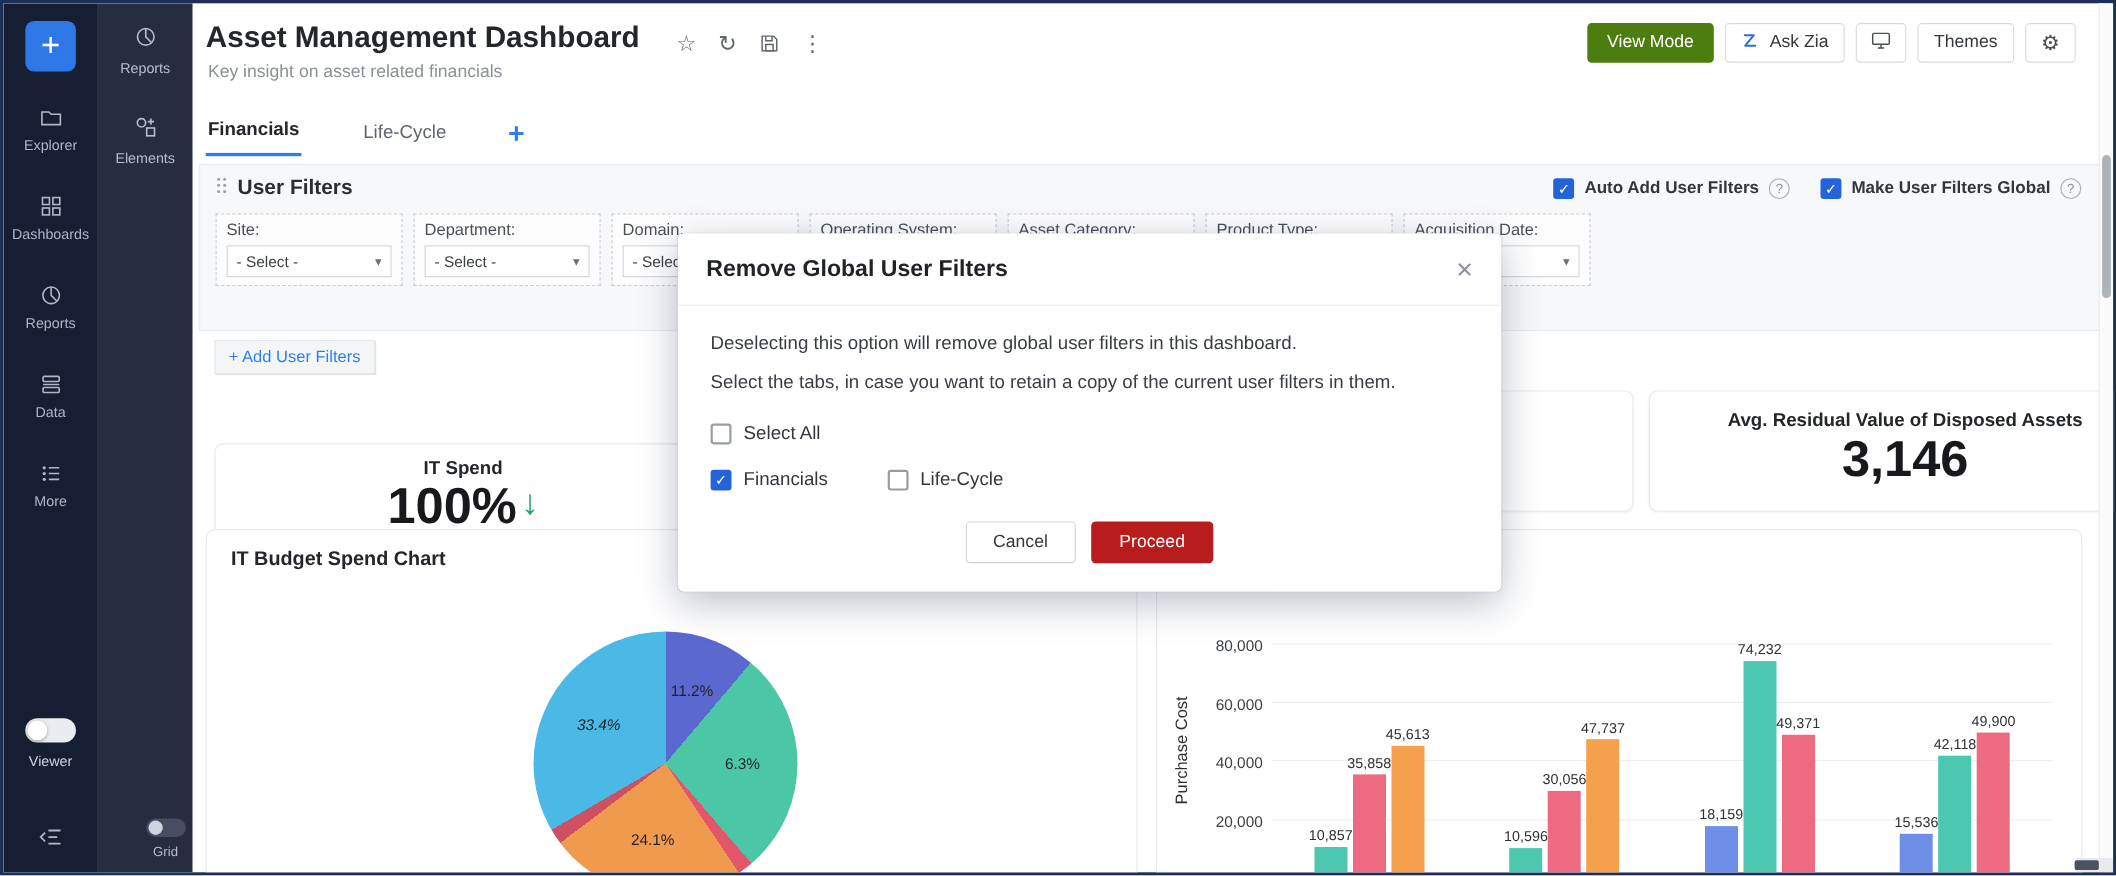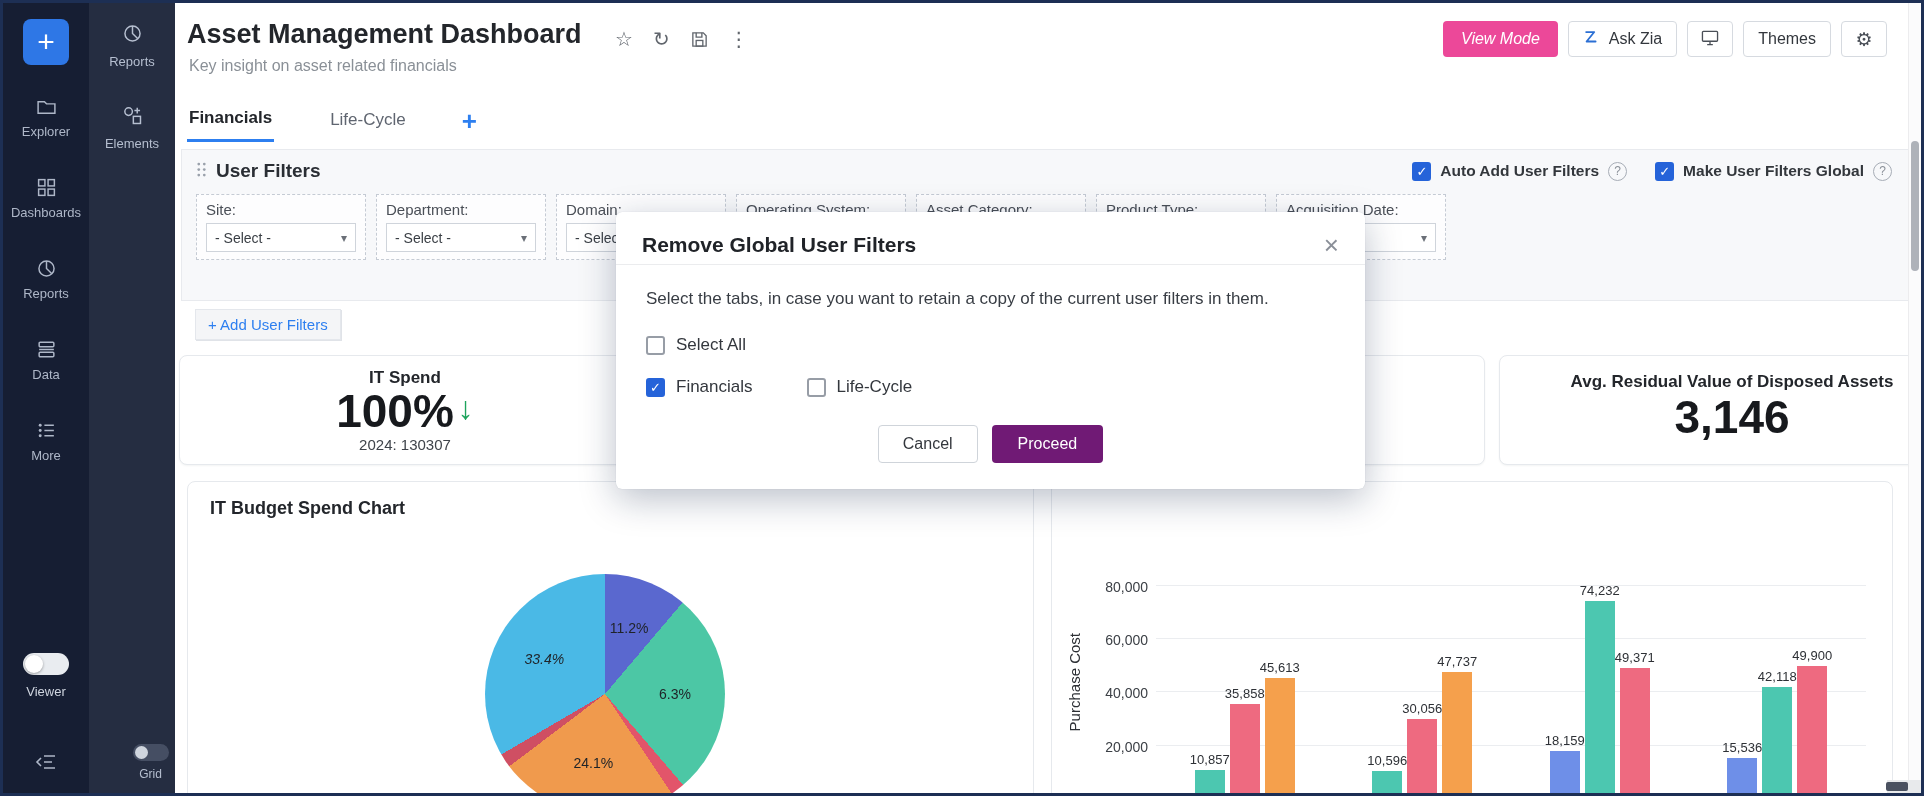--- a/index.html
+++ b/index.html
@@ -23,21 +23,21 @@
   .toggle.small{width:36px;height:17px;background:#454e63;}
   .toggle.small .knob{width:13px;height:13px;background:#cfd5de;box-shadow:none;}
 
   
   #page-title{position:absolute;left:184px;top:16px;font-size:27px;font-weight:bold;color:#23262b;z-index:2;}
   #title-icons{position:absolute;left:612px;top:24px;display:flex;gap:20px;align-items:center;color:#61666d;z-index:2;}
   .ticon{font-size:20px;cursor:pointer;display:flex;align-items:center;}
   #subtitle{position:absolute;left:186px;top:54px;font-size:16px;color:#8a9097;z-index:2;}
   #header-actions{position:absolute;top:18px;right:34px;display:flex;gap:10px;align-items:center;z-index:2;}
   .btn{height:36px;display:inline-flex;align-items:center;gap:8px;border-radius:4px;font-size:16px;cursor:pointer;}
-  .btn-primary{background:#ec4899;color:#fff;border:none;padding:0 18px;font-style:italic;}
+  .btn-primary{background:#4d7c0f;color:#fff;border:none;padding:0 18px;}
   .btn-outline{background:#fff;border:1px solid #d6dae0;color:#33373d;padding:0 14px;}
   .btn-icon{width:46px;justify-content:center;padding:0;}
   .gear-glyph{font-size:19px;color:#4a4f57;}
 
   
   #tabs{position:absolute;left:184px;top:96px;display:flex;align-items:center;z-index:2;}
   .tab{font-size:17px;color:#5f6570;padding:9px 2px 11px;margin-right:54px;cursor:pointer;}
   .tab.active{color:#23262b;font-weight:bold;border-bottom:3px solid #2d7ff0;}
   .tab-add{color:#2d7ff0;font-size:26px;font-weight:bold;cursor:pointer;line-height:1;}
 
@@ -54,21 +54,21 @@
   .help{width:19px;height:19px;border:1px solid #a7adb6;border-radius:50%;color:#8a9098;font-size:12px;display:inline-flex;align-items:center;justify-content:center;cursor:pointer;}
   #filters-row{display:flex;gap:10px;padding:4px 14px 0;}
   .filter-box{width:170px;height:66px;border:1px dashed #c5cbd4;background:#fdfdfe;padding:6px 9px;}
   .f-label{font-size:15px;color:#4a4f57;}
   .select{margin-top:5px;height:29px;border:1px solid #cfd4db;background:#fff;font-size:14px;color:#3a3f45;display:flex;justify-content:space-between;align-items:center;padding:0 8px;cursor:pointer;}
   .chev{color:#6b7078;font-size:12px;}
   #add-filters{position:absolute;left:192px;top:306px;background:#f4f5f7;border:1px solid #e4e7ec;box-shadow:1px 1px 0 #e0e3e8;padding:6px 12px;font-size:15px;color:#2d7ff0;cursor:pointer;z-index:1;}
 
   
   .card{position:absolute;top:352px;height:110px;background:#fff;border:1px solid #e6e9ed;border-radius:8px;box-shadow:0 1px 2px rgba(23,31,44,.05);z-index:1;}
-  #kpi1{left:176px;width:452px;}
+  #kpi1{left:192px;width:452px;margin-top:48px;}
   #kpi2{left:616px;width:352px;}
   #kpi3{left:982px;width:500px;}
   #kpi4{left:1496px;width:466px;}
   .kpi-title{font-size:17px;font-weight:bold;text-align:center;margin-top:12px;color:#23262b;}
   .kpi-value-row{display:flex;justify-content:center;align-items:flex-start;gap:4px;line-height:1.02;}
   .kpi-value{font-size:46px;font-weight:bold;color:#17191d;}
   .trend{color:#1ea35c;font-size:32px;font-weight:normal;margin-top:4px;}
   .kpi-sub{font-size:15px;text-align:center;color:#3f444b;margin-top:1px;}
   #kpi4 .kpi-title{margin-top:16px;}
   #kpi4 .kpi-value{margin-top:2px;}
@@ -87,34 +87,34 @@
   #plot{position:absolute;left:104px;right:26px;bottom:3px;height:240px;}
   .gridline{position:absolute;left:0;right:0;height:1px;background:#ebedf0;}
   .groups{position:absolute;left:0;right:0;top:0;bottom:0;display:flex;justify-content:space-around;align-items:flex-end;}
   .bar-group{display:flex;align-items:flex-end;gap:5px;}
   .barwrap{position:relative;width:30px;}
   .bar{width:100%;height:100%;}
   .bar-label{position:absolute;bottom:calc(100% + 3px);left:50%;transform:translateX(-50%);font-size:13px;color:#2e3136;white-space:nowrap;}
 
   
   #modal{position:absolute;left:613px;top:209px;width:749px;background:#fff;border-radius:6px;box-shadow:0 10px 36px rgba(9,30,66,.28),0 0 1px rgba(9,30,66,.2);z-index:60;}
-  .modal-head{display:flex;justify-content:space-between;align-items:center;padding:20px 26px 6px;border-bottom:1px solid #ebecee;}
+  .modal-head{display:flex;justify-content:space-between;align-items:center;padding:20px 26px 19px;border-bottom:1px solid #ebecee;}
   .modal-title{font-size:21px;font-weight:bold;color:#202328;}
   .modal-close{font-size:26px;color:#8a8f98;cursor:pointer;line-height:1;}
   .modal-body{padding:24px 30px 0;}
   .modal-body p{font-size:17px;color:#383d44;}
   .modal-body p + p{margin-top:16px;}
   .cb-row{display:flex;align-items:center;gap:11px;margin-top:26px;cursor:pointer;}
   .cb-row .cb-label{font-size:17px;color:#33373d;}
   #modal-options{display:flex;gap:54px;margin-top:22px;}
   .cb-row-inline{display:flex;align-items:center;gap:11px;cursor:pointer;}
   .cb-row-inline .cb-label{font-size:17px;color:#33373d;}
   .modal-foot{display:flex;justify-content:center;gap:14px;padding:28px 0 26px;}
   .btn-cancel{background:#fff;border:1px solid #cfd4da;border-radius:4px;padding:9px 24px;font-size:16px;color:#33373d;cursor:pointer;}
-  .btn-proceed{background:#701a75;border:none;border-radius:4px;padding:9px 26px;font-size:16px;color:#fff;cursor:pointer;}
+  .btn-proceed{background:#b91c1c;border:none;border-radius:4px;padding:9px 26px;font-size:16px;color:#fff;cursor:pointer;}
 
   
   #vscroll{position:absolute;top:0;right:0;bottom:0;width:13px;background:#fbfbfc;border-left:1px solid #ececee;z-index:40;}
   #vthumb{position:absolute;right:2px;top:138px;width:8px;height:130px;background:#aeb2b9;border-radius:4px;}
   #scroll-corner{position:absolute;right:0;bottom:0;width:34px;height:13px;background:#e8eaec;z-index:41;}
   #scroll-nub{position:absolute;right:13px;bottom:2px;width:22px;height:9px;background:#4a5160;border-radius:2px;z-index:42;}
 </style>
 </head>
 <body>
 
@@ -473,20 +473,21 @@
         </div>
       </div>
   </div>
 
   <div id="modal">
     <div class="modal-head">
       <span class="modal-title">Remove Global User Filters</span>
       <span class="modal-close">×</span>
     </div>
     <div class="modal-body">
+      <p>Deselecting this option will remove global user filters in this dashboard.</p>
       <p>Select the tabs, in case you want to retain a copy of the current user filters in them.</p>
       <label class="cb-row">
         <span class="cb"></span>
         <span class="cb-label">Select All</span>
       </label>
       <div id="modal-options">
           <label class="cb-row-inline">
             <span class="cb checked">✓</span>
             <span class="cb-label">Financials</span>
           </label>

